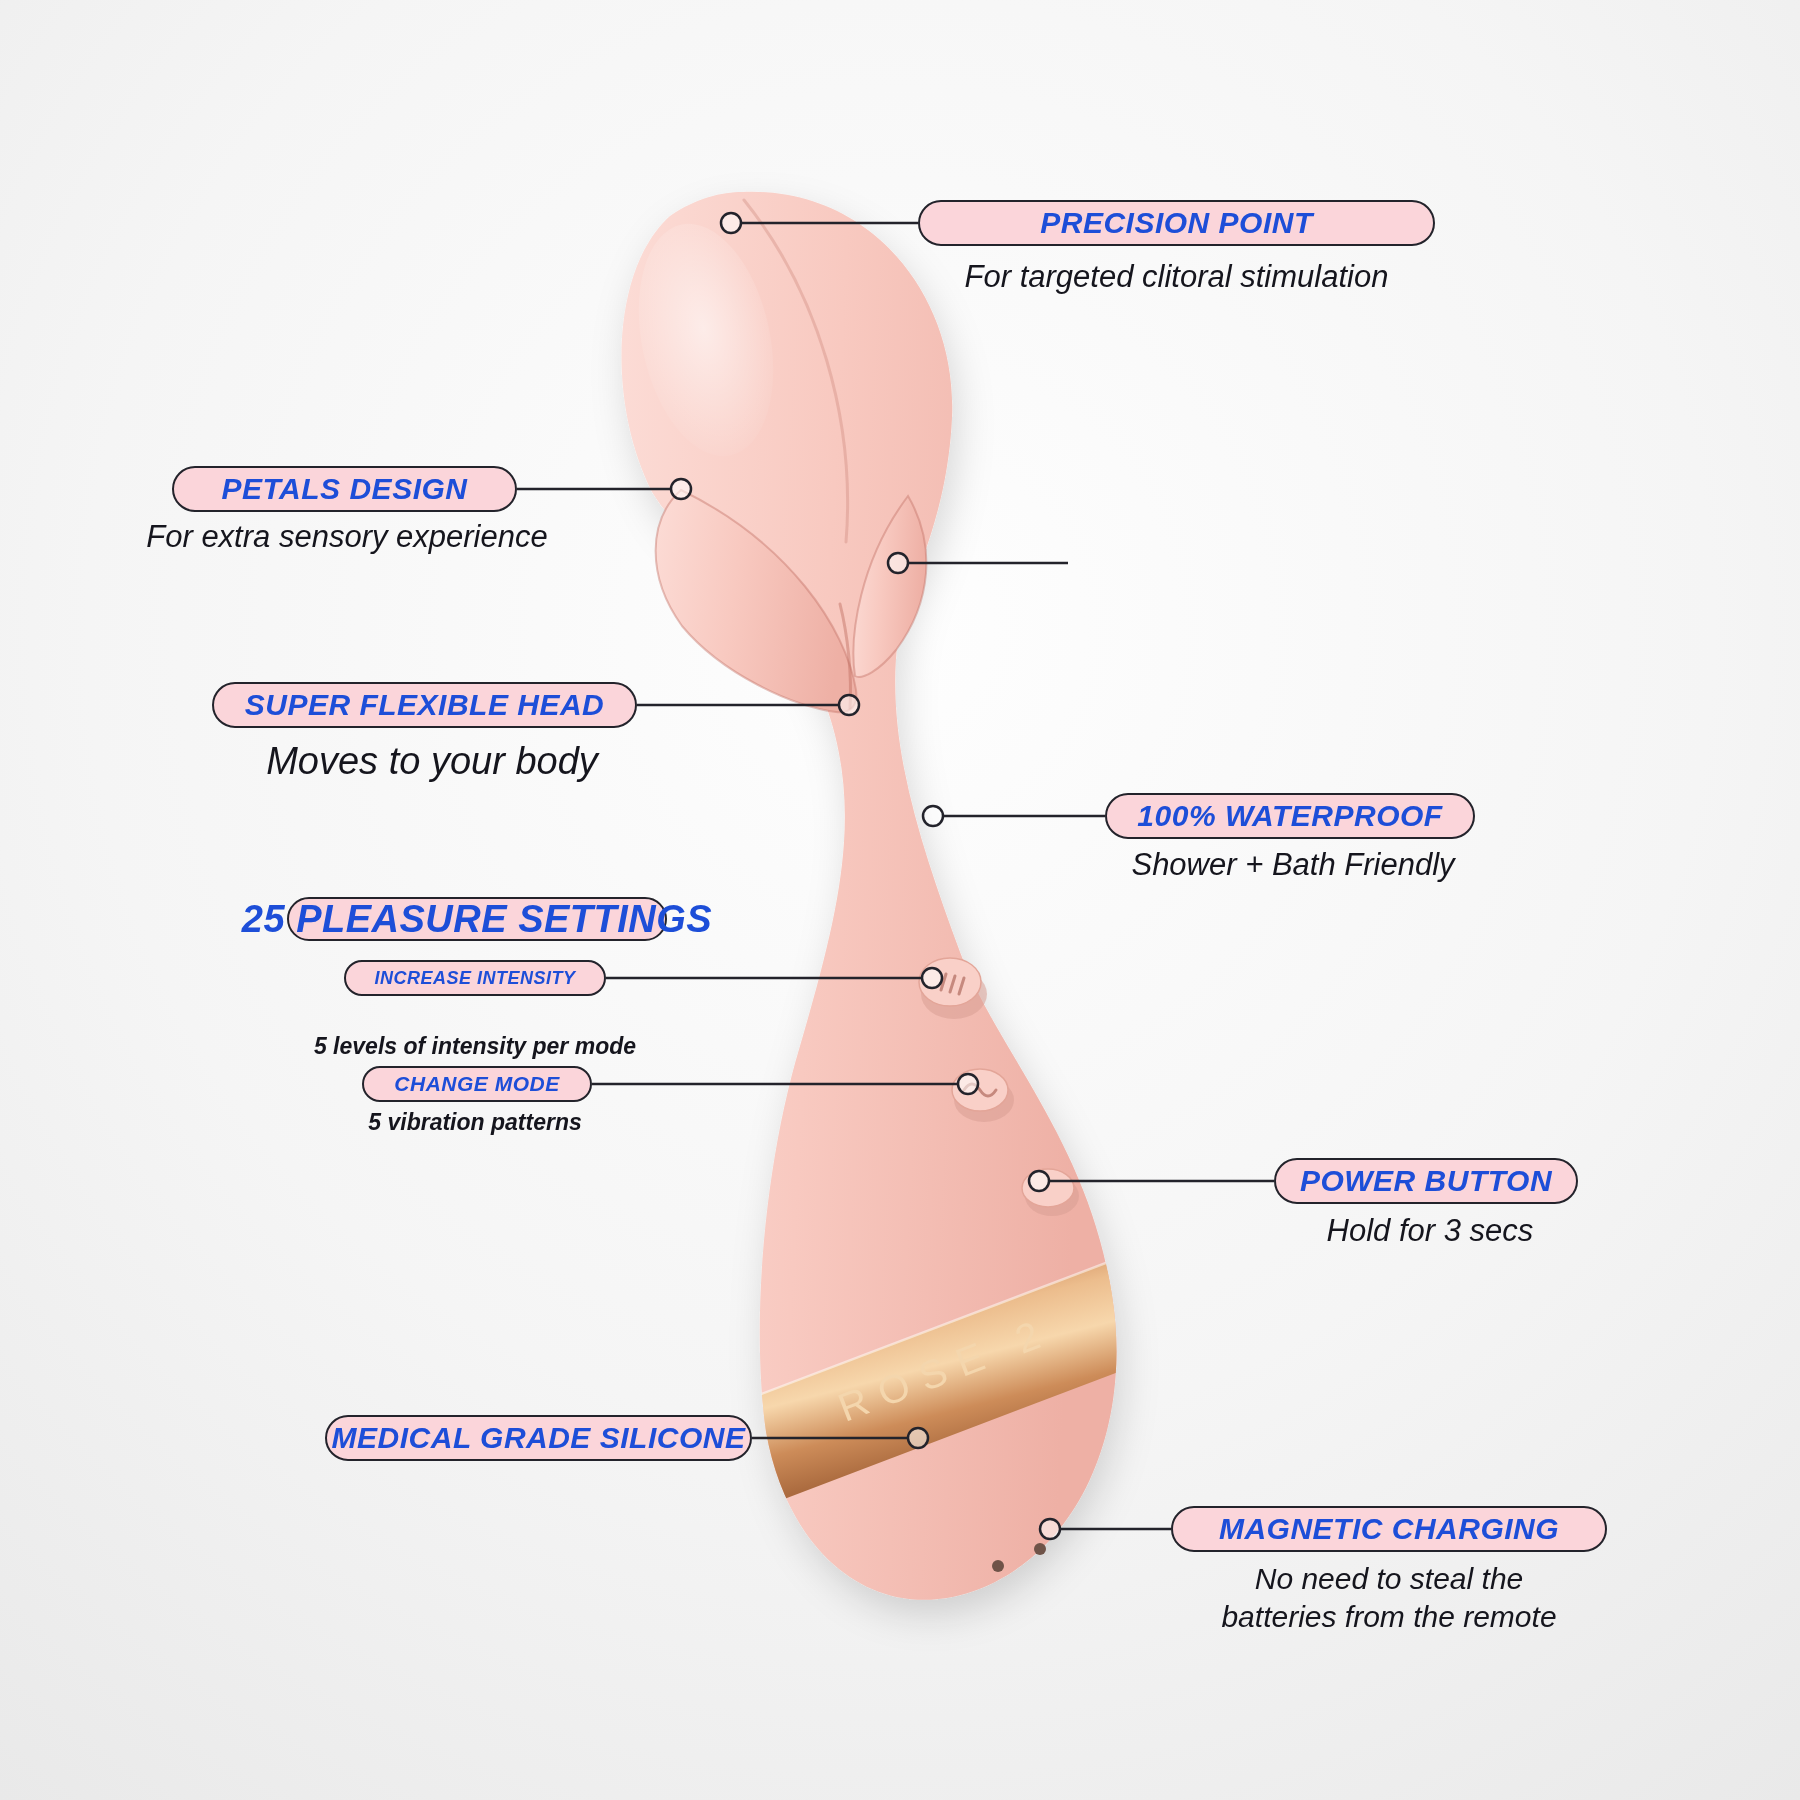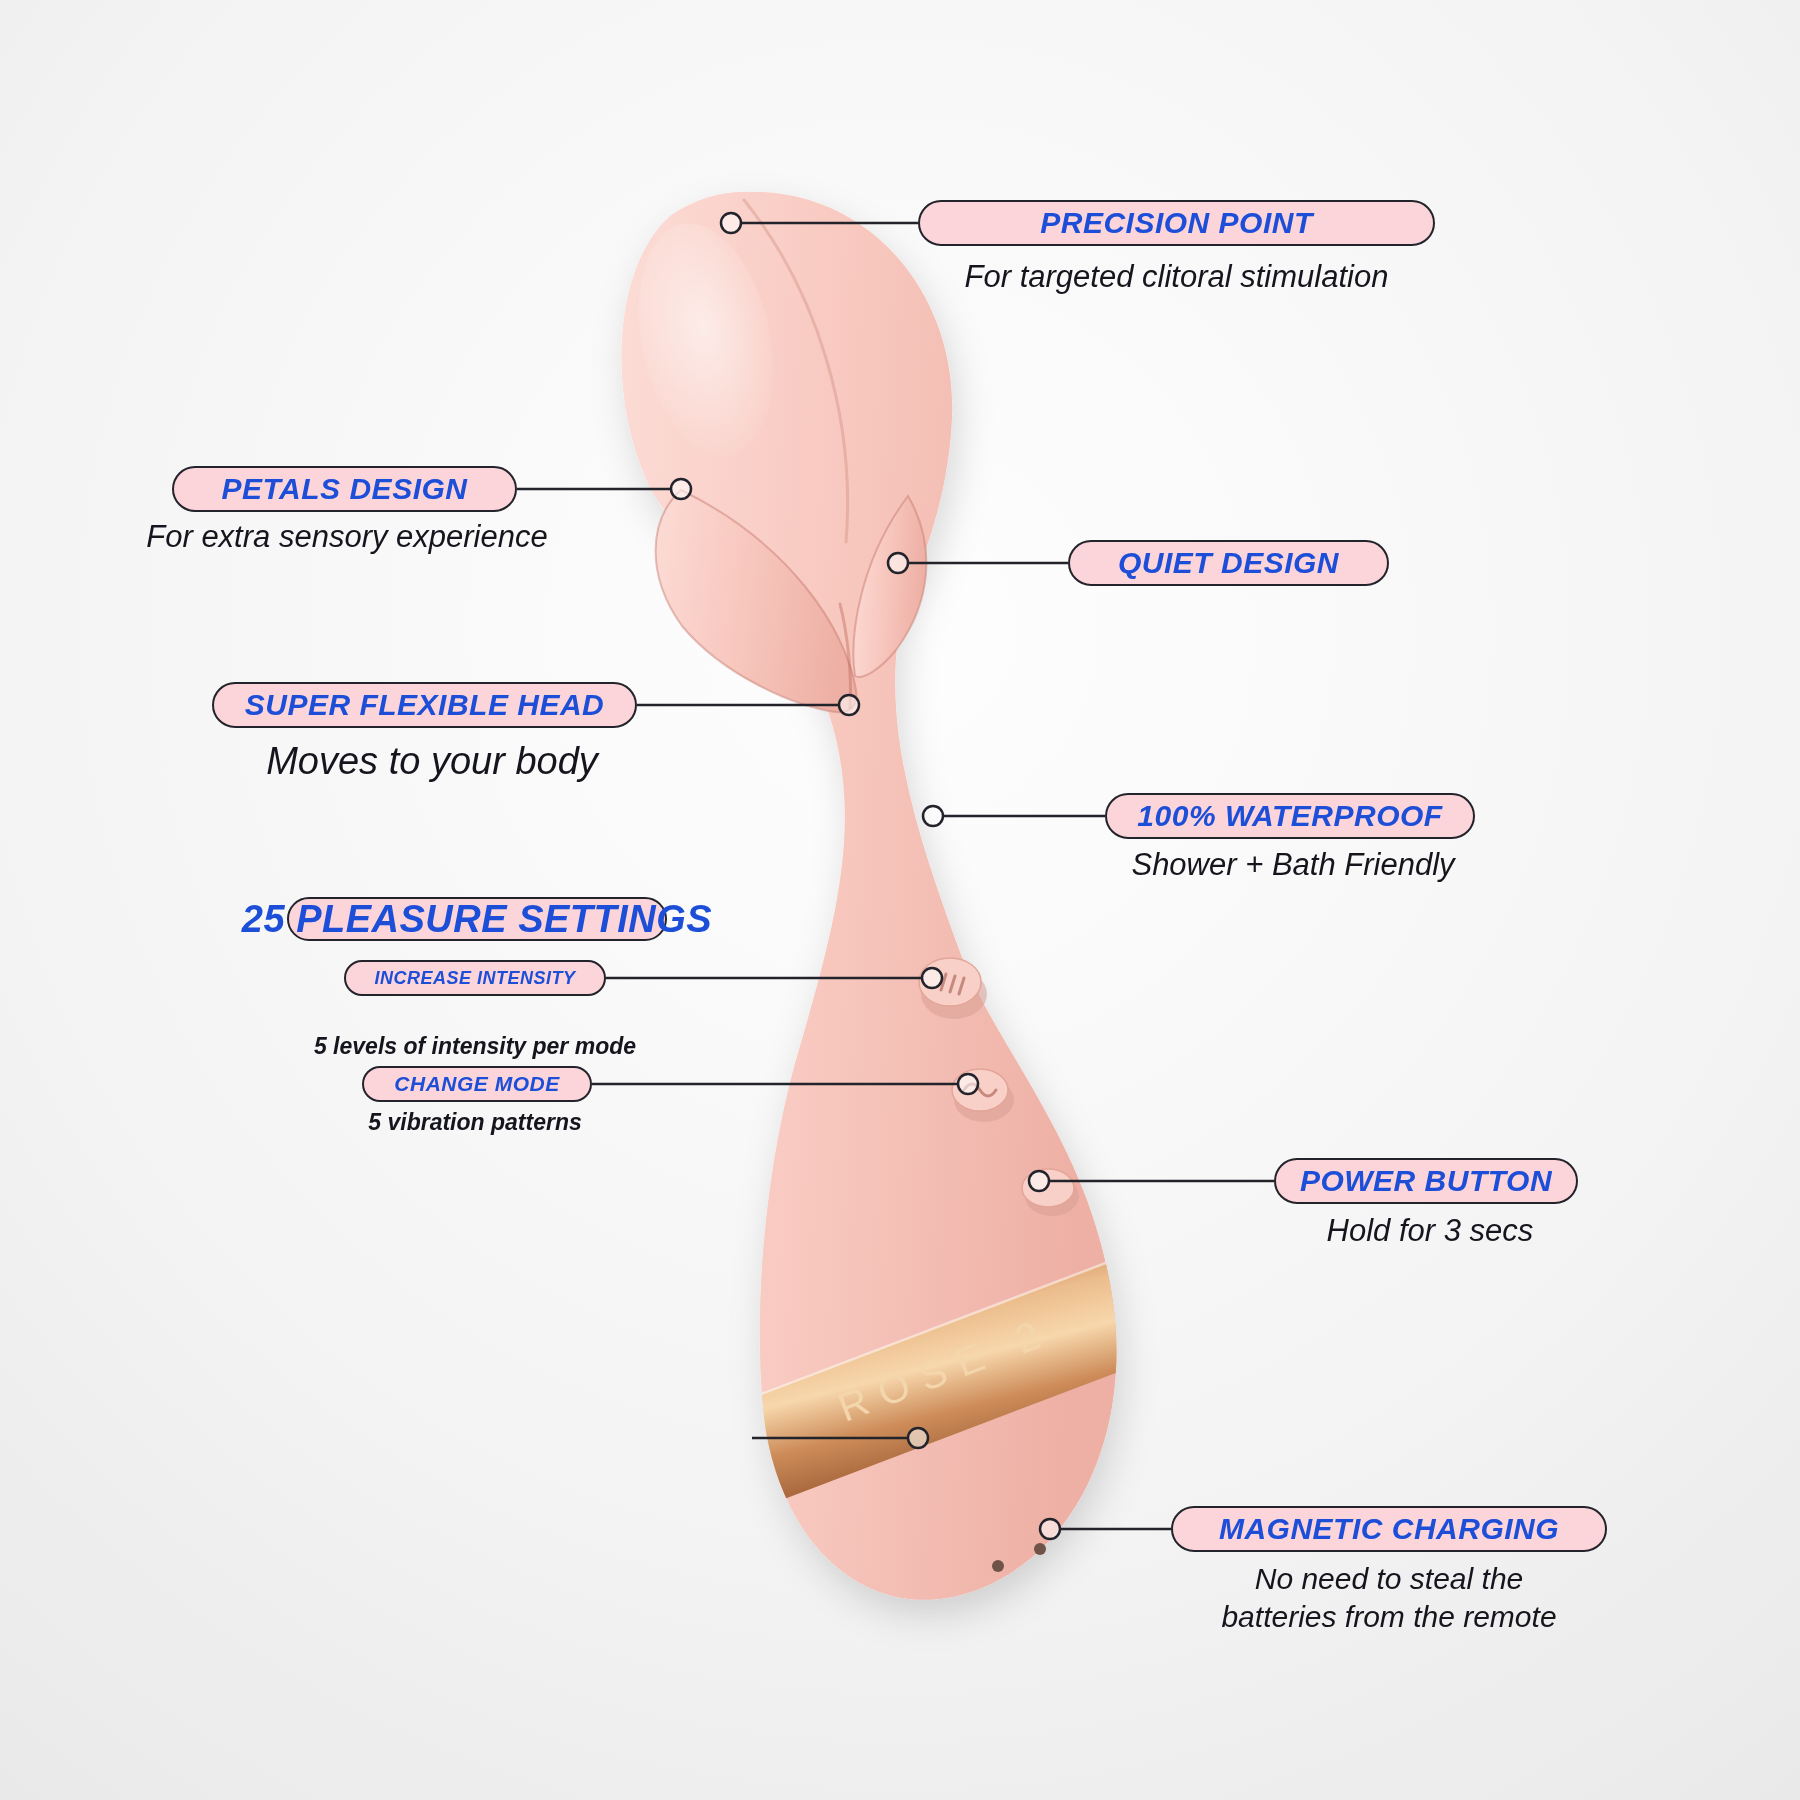--- a/index.html
+++ b/index.html
@@ -127,39 +127,39 @@
       <circle cx="1050" cy="1529" r="10"></circle>
     </g>
   </svg>
 
   <div class="pill" style="left:918px;top:200px;width:517px;height:46px;font-size:30px">PRECISION POINT</div>
   <div class="sub" style="left:918px;top:258px;width:517px;font-size:31px">For targeted clitoral stimulation</div>
 
   <div class="pill" style="left:172px;top:466px;width:345px;height:46px;font-size:30px">PETALS DESIGN</div>
   <div class="sub" style="left:112px;top:518px;width:470px;font-size:31px">For extra sensory experience</div>
 
-  <div class="pill" style="left:1068px;top:540px;width:321px;height:46px;font-size:30px">QUIET DESIGN</div>
 
   <div class="pill" style="left:212px;top:682px;width:425px;height:46px;font-size:30px">SUPER FLEXIBLE HEAD</div>
   <div class="sub" style="left:222px;top:738px;width:420px;font-size:38px">Moves to your body</div>
 
   <div class="pill" style="left:1105px;top:793px;width:370px;height:46px;font-size:30px">100% WATERPROOF</div>
   <div class="sub" style="left:1118px;top:846px;width:350px;font-size:31px">Shower + Bath Friendly</div>
 
   <div class="pill" style="left:287px;top:897px;width:380px;height:44px;font-size:38px">25 PLEASURE SETTINGS</div>
 
   <div class="pill" style="left:344px;top:960px;width:262px;height:36px;font-size:18px">INCREASE INTENSITY</div>
   <div class="sub sub-sm" style="left:300px;top:1032px;width:350px;font-size:23px">5 levels of intensity per mode</div>
 
   <div class="pill" style="left:362px;top:1066px;width:230px;height:36px;font-size:21px">CHANGE MODE</div>
   <div class="sub sub-sm" style="left:300px;top:1108px;width:350px;font-size:23px">5 vibration patterns</div>
 
   <div class="pill" style="left:1274px;top:1158px;width:304px;height:46px;font-size:30px">POWER BUTTON</div>
   <div class="sub" style="left:1290px;top:1212px;width:280px;font-size:31px">Hold for 3 secs</div>
 
+  <div class="pill" style="left:325px;top:1415px;width:427px;height:46px;font-size:30px">MEDICAL GRADE SILICONE</div>
 
   <div class="pill" style="left:1171px;top:1506px;width:436px;height:46px;font-size:30px">MAGNETIC CHARGING</div>
   <div class="sub" style="left:1189px;top:1560px;width:400px;font-size:30px">
     <div>No need to steal the</div>
     <div>batteries from the remote</div>
   </div>
 
 </div>
 
 </body></html>

